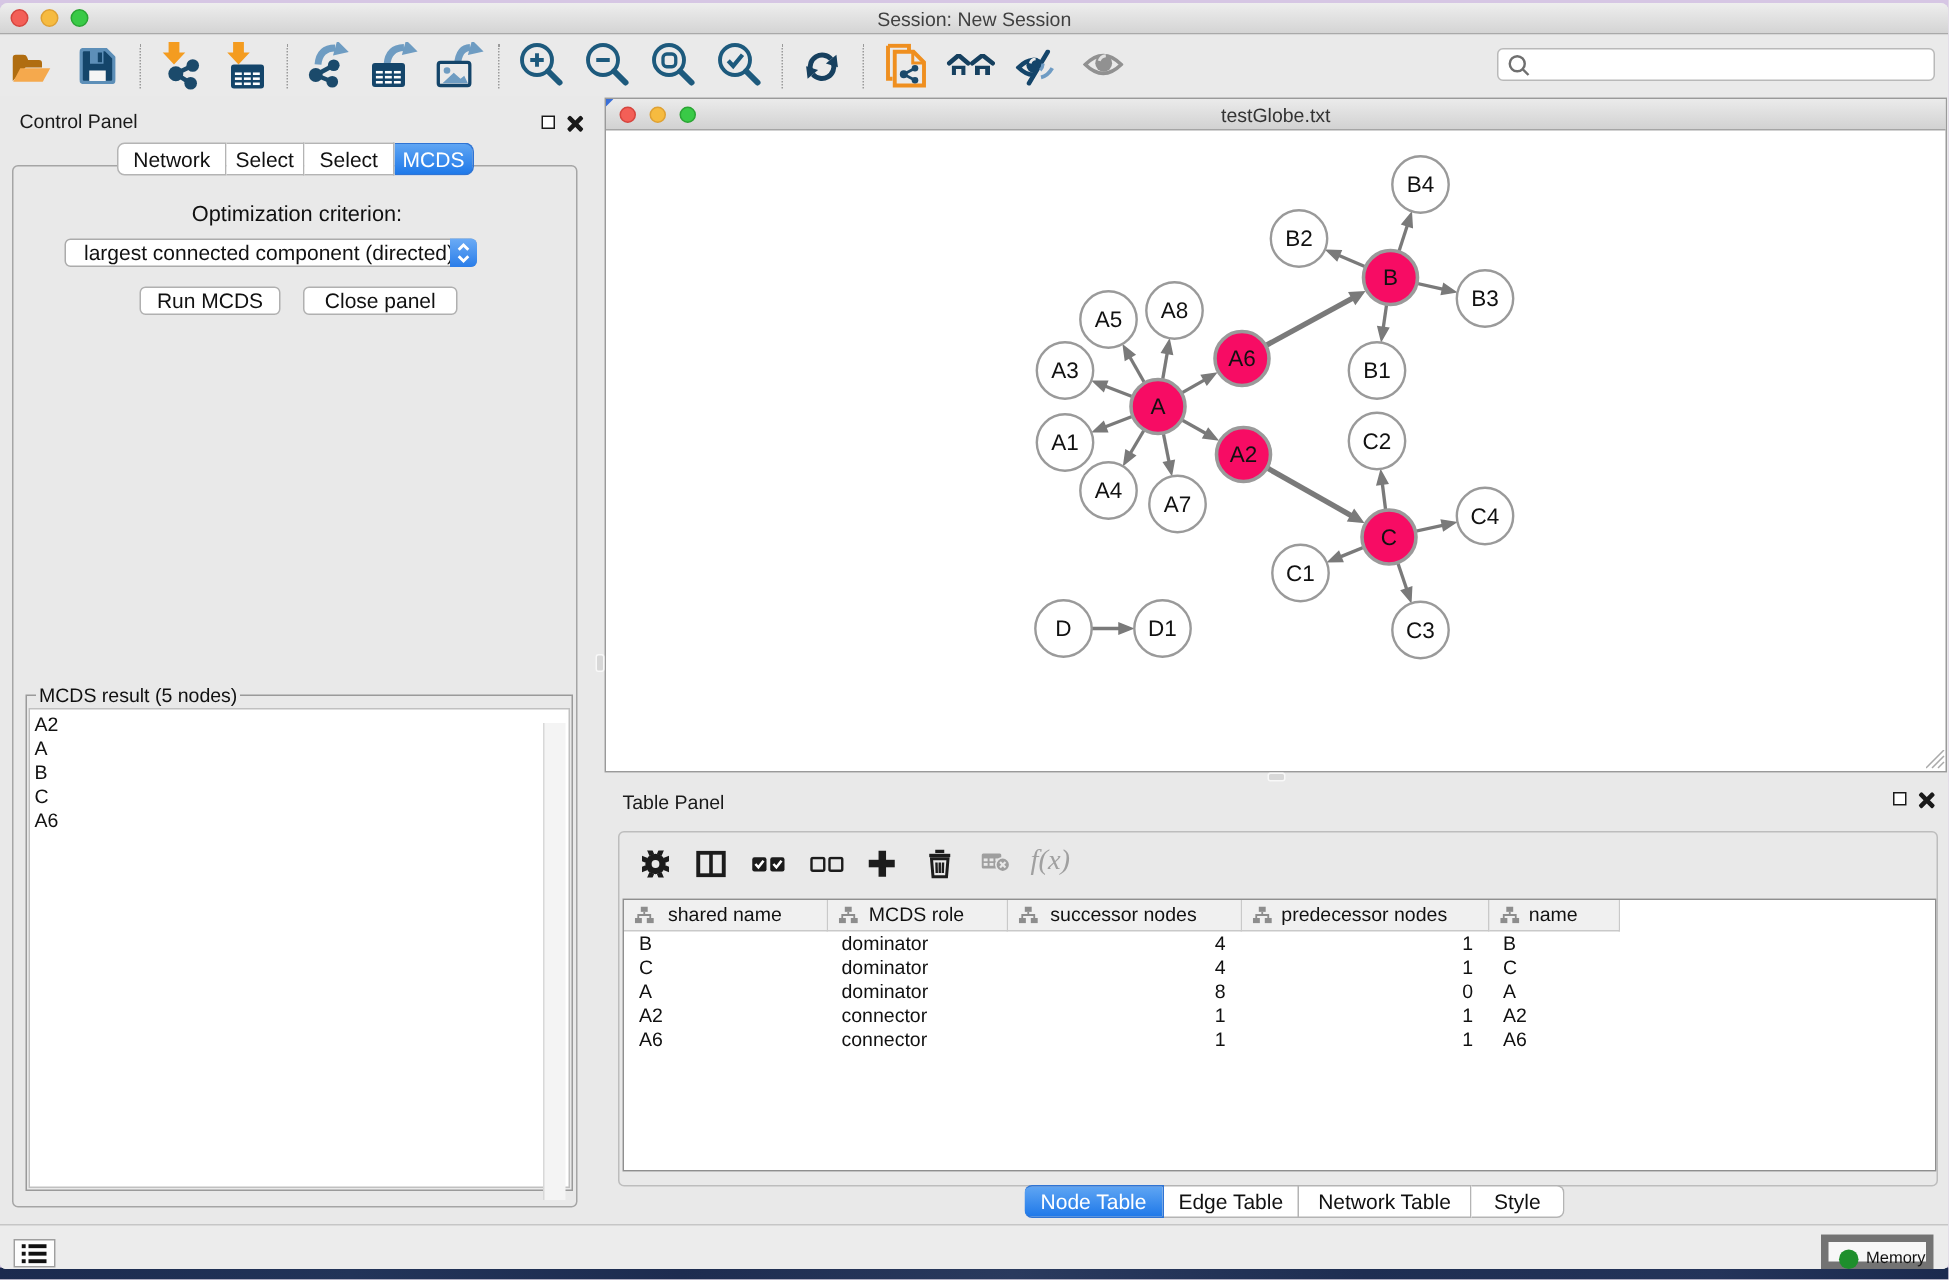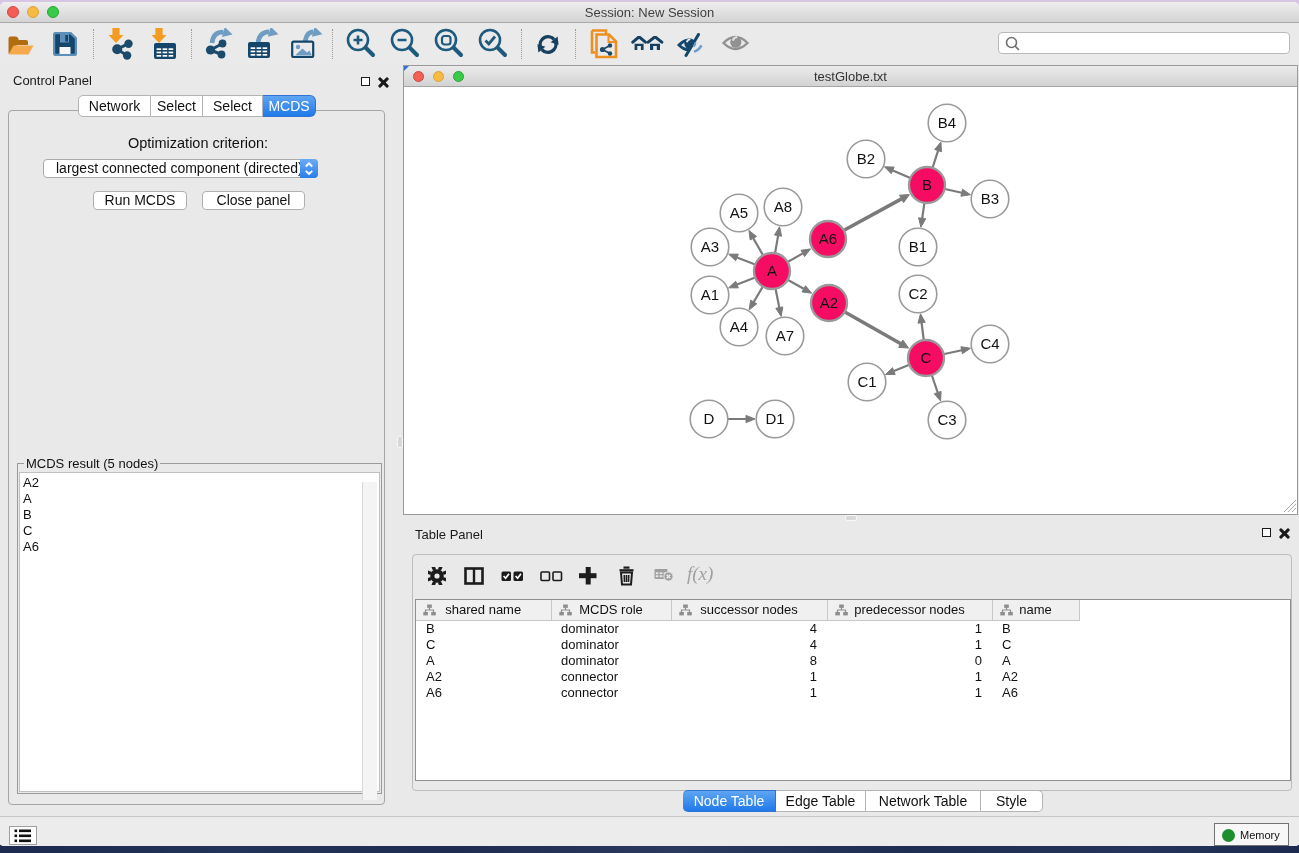--- a/index.html
+++ b/index.html
@@ -70,21 +70,21 @@
 .num { text-align:right; }
 .htick { position:absolute; left:7px; top:4px; }
 .btabs { position:absolute; left:268px; top:269px; display:flex; height:22px; }
 .btab { height:22px; line-height:21px; font-size:14px; color:#111; background:#fff;
   border:1px solid #b4b4b4; border-left:none; text-align:center; }
 .btab.last { border-radius:0 5px 5px 0; }
 .btab.sel { background:linear-gradient(#5fa5f3,#1f79e9); color:#fff; border-color:#2f74d4; border-radius:5px 0 0 5px;margin-left:12px; }
 
 #statusbar { position:absolute; left:0; top:814px; width:100%; height:30px; background:#ececec; border-top:1px solid #c6c6c6; }
 #listbtn { position:absolute; left:9px; top:9px; width:28px; height:19px; background:#fdfdfd; border:1px solid #9f9f9f; }
-#membtn { position:absolute; right:10px; top:6px; width:75px; height:23px; background:#f7f7f7; border:1px solid #737373;
+#membtn { position:absolute; right:10px; top:6px; width:75px; height:23px; background:#f7f7f7; border:5px solid #737373;
   font-size:11px; color:#111; }
 #membtn .dot { position:absolute; left:7px; top:5px; width:13px; height:13px; border-radius:50%; background:#1e8f2c; }
 #membtn .t { position:absolute; left:25px; top:5px; }
 .wicons { position:absolute; display:flex; gap:8px; }
 .wicon-sq { width:9px; height:9px; border:1.6px solid #1a1a1a; background:#fff; }
 .wicon-x { width:11px; height:11px; position:relative; }
 .wicon-x:before, .wicon-x:after { content:""; position:absolute; left:-1px; top:4px; width:13px; height:3px; background:#1a1a1a; border-radius:1px; }
 .wicon-x:before { transform:rotate(45deg); } .wicon-x:after { transform:rotate(-45deg); }
 </style>
 </head>

